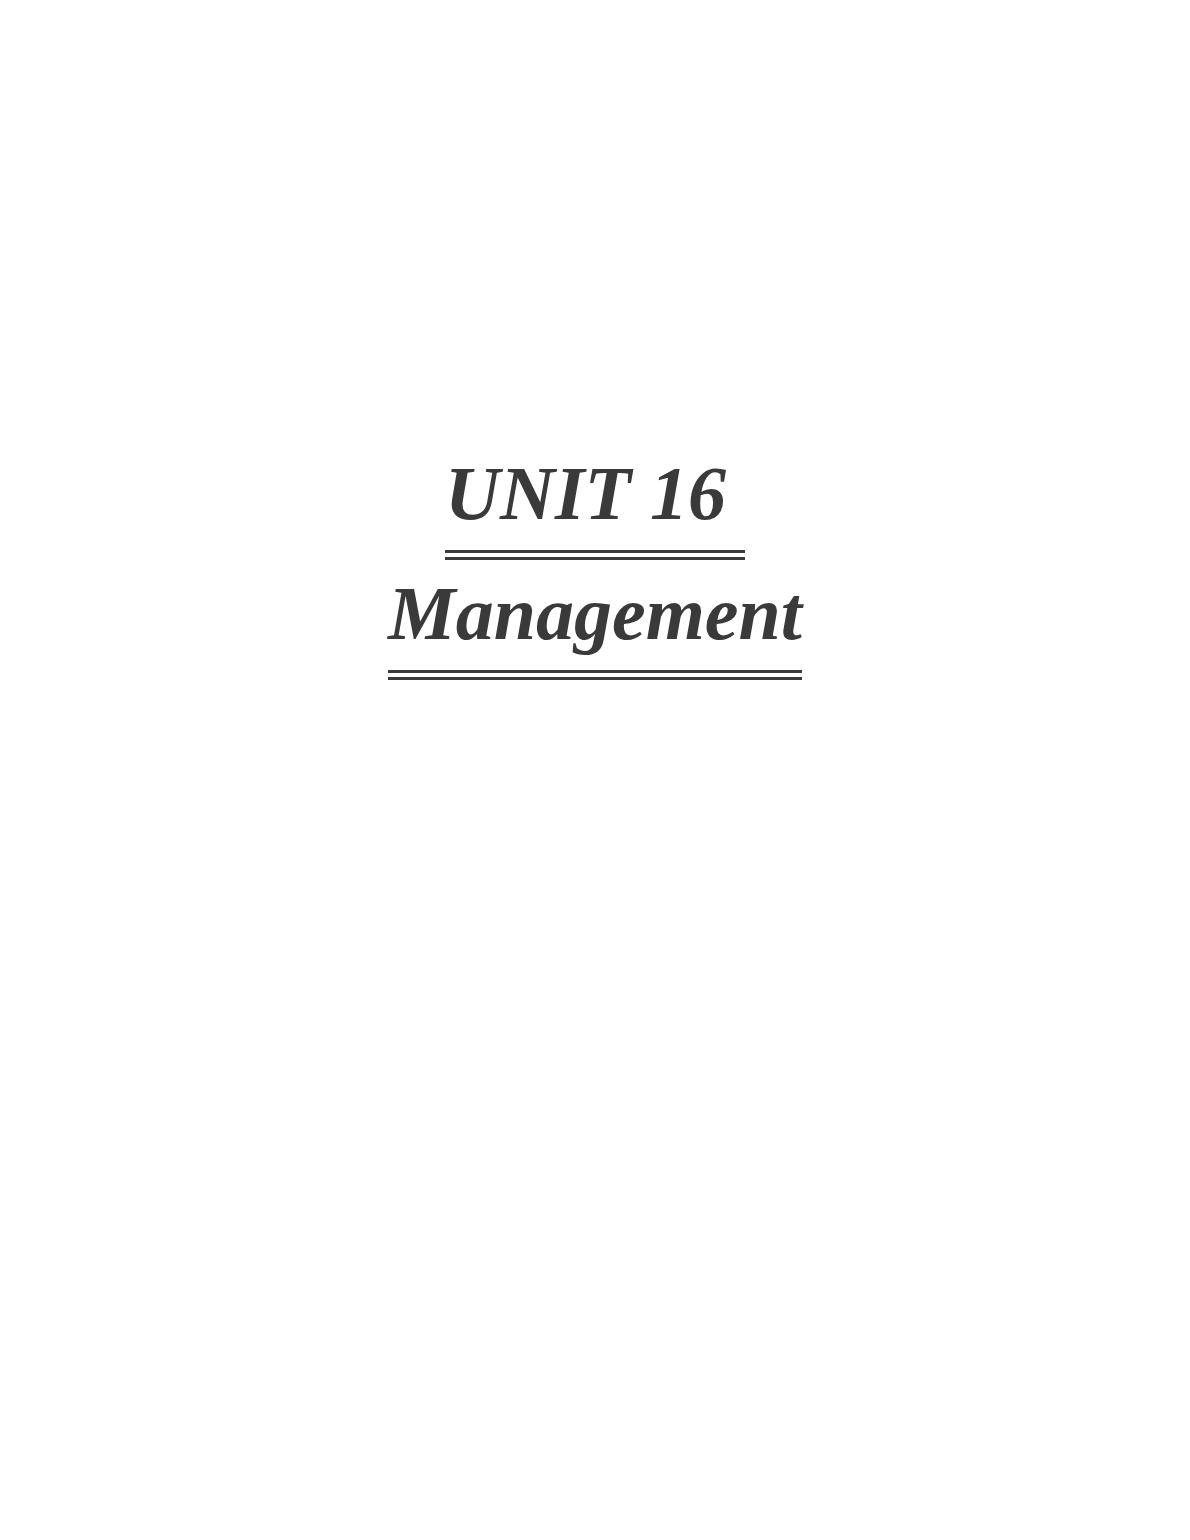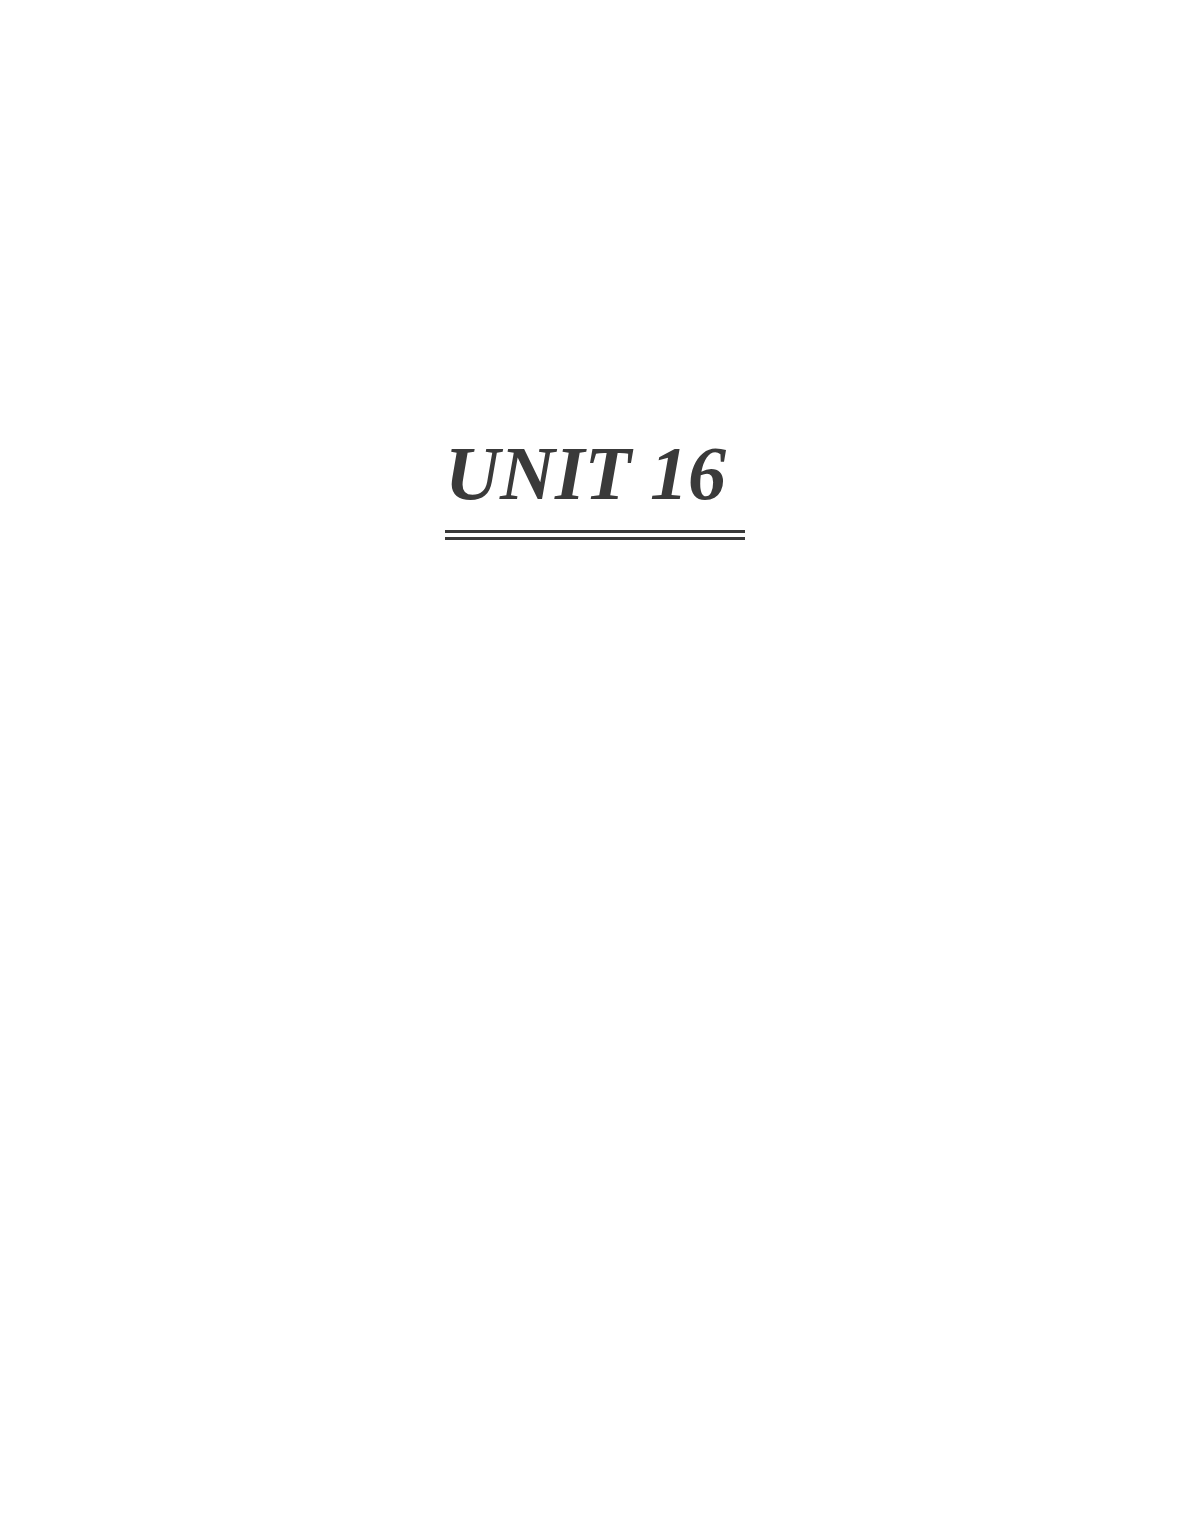--- a/index.html
+++ b/index.html
@@ -42,20 +42,21 @@
     color: #3a3a3a;
     letter-spacing: 0px;
     white-space: pre;
   }
 
   
   .u2 {
     display: inline-block;
     position: relative;
     padding-bottom: 2px;
+    margin-top: 20px;
   }
 
   .u2::before,
   .u2::after {
     content: "";
     position: absolute;
     left: 0;
     right: 0;
     height: 3px;
     background: #3a3a3a;
@@ -72,16 +73,17 @@
 </head>
 <body>
 
 <div class="page">
 
   <div class="title-block">
 
     <div class="title-line"><span class="u2">UNIT 16 </span></div>
 
 
+    <div class="title-line"><span class="u2">Management</span></div>
 
   </div>
 
 </div>
 
 </body></html>

